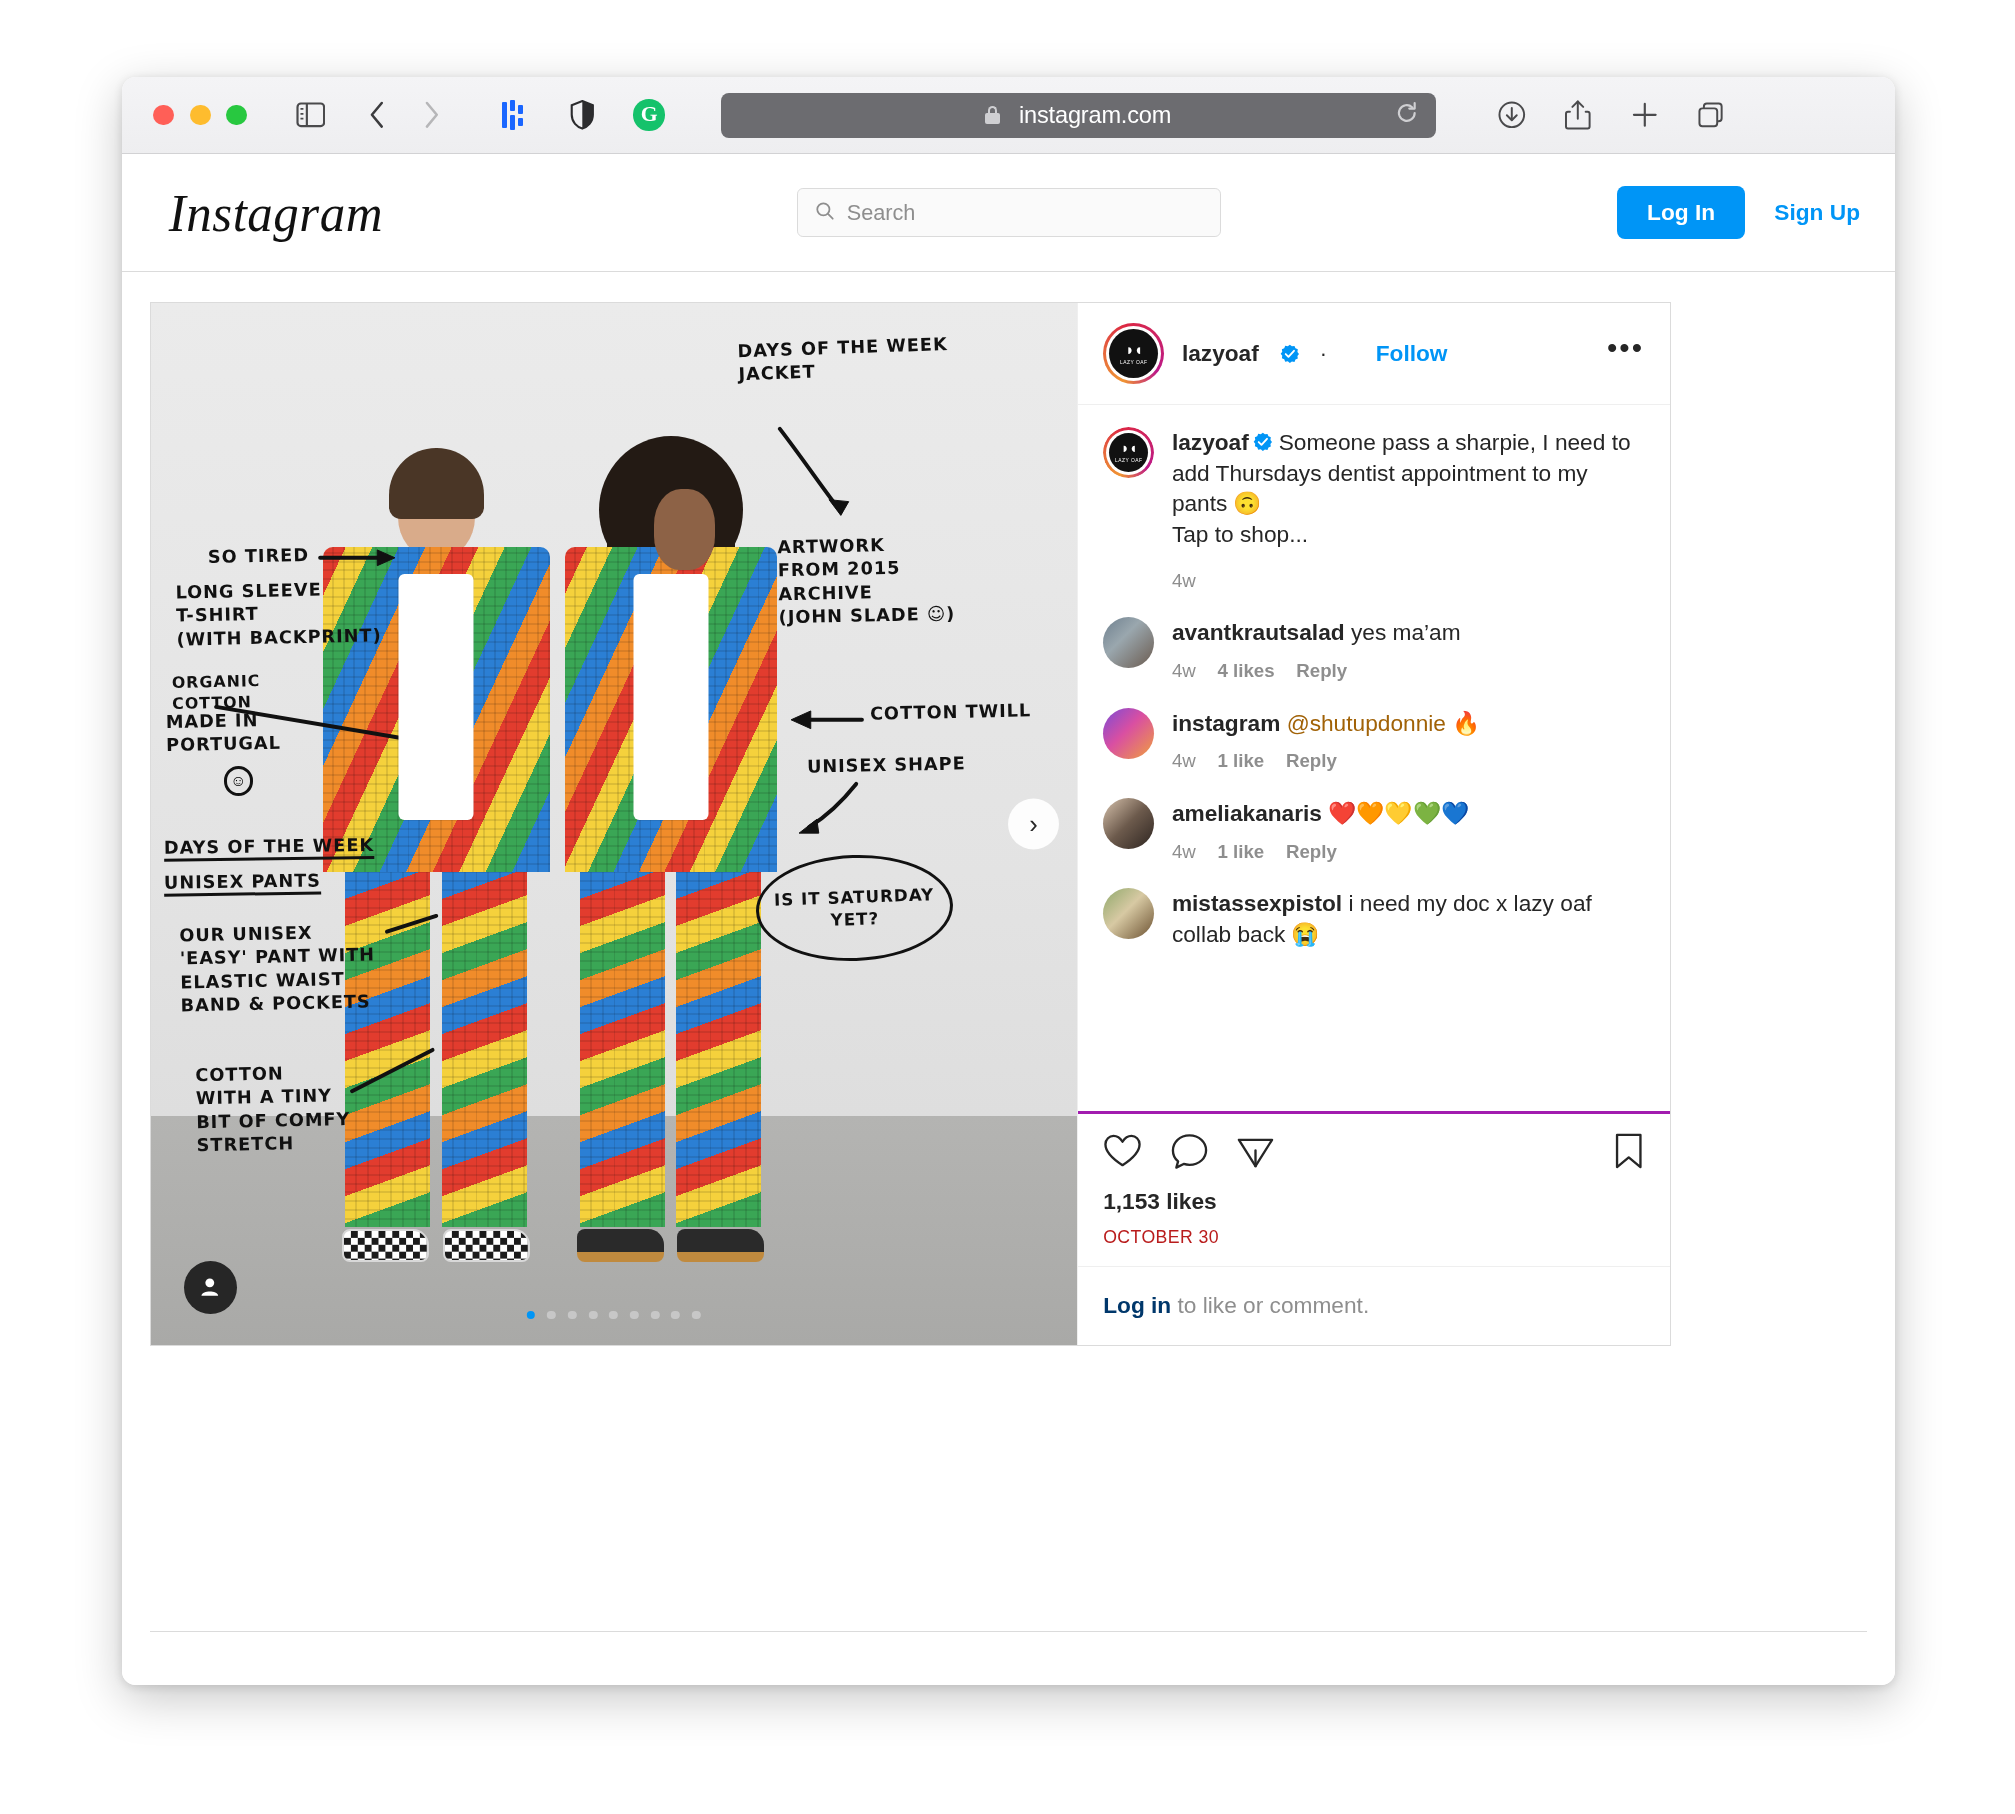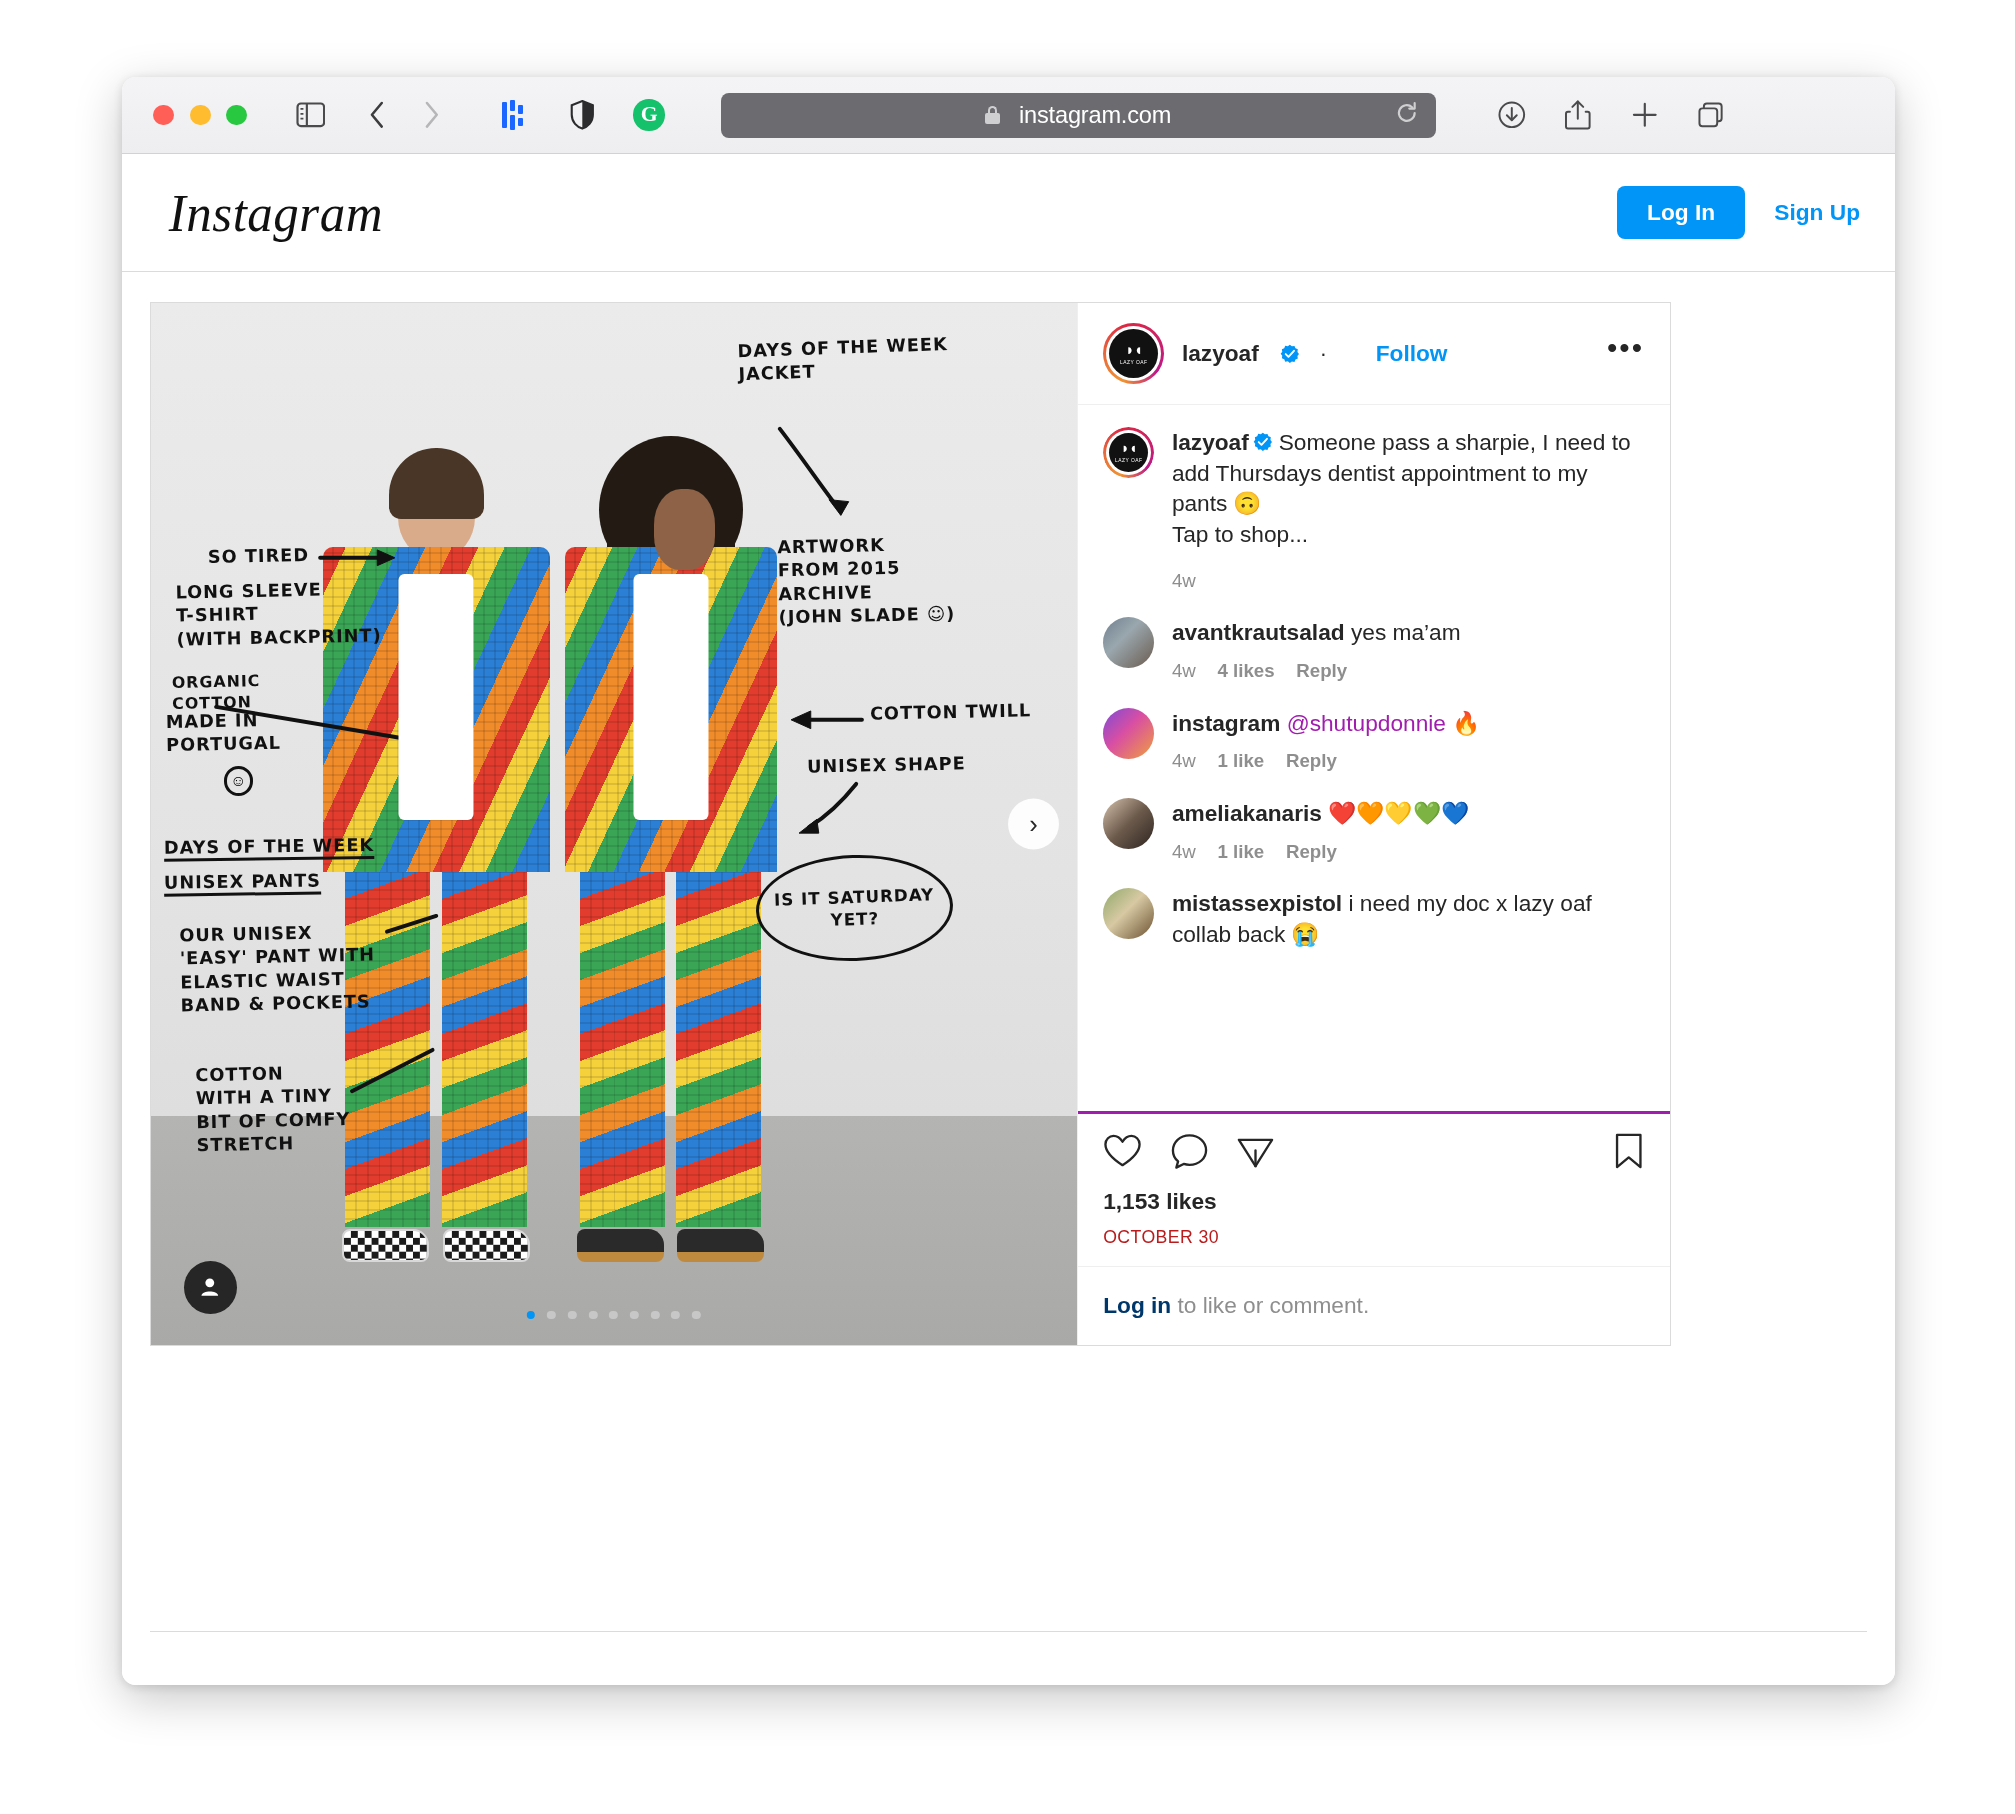--- a/index.html
+++ b/index.html
@@ -286,21 +286,21 @@
   .sep-dot { color:#262626; font-size: 21.7px; margin: 0 2px; }
   .follow { color:#0095f6; font-size:22.7px; font-weight:bold; cursor:pointer;margin-left:29px; }
   .more-dots { margin-left:auto; color:#262626; font-size: 29.6px; letter-spacing:2px; line-height:0.4; padding-bottom:11.8px; cursor:pointer; }
 
   .side-scroll { flex: 1 1 auto; overflow:hidden; padding: 21.7px 25.6px 0 25.6px; }
   .cmt { display:flex; gap: 17.7px; margin-bottom: 25.6px; }
   .cmt-av { width: 51px; height: 51px; border-radius:50%; flex: 0 0 51px; overflow:hidden; }
   .cmt-body { flex: 1 1 auto; min-width:0; }
   .cmt-text { font-size: 22.7px; line-height: 1.36; color:#262626; }
   .cmt-text .u { font-weight: bold; }
-  .cmt-text .mention { color:#a21caf; }
+  .cmt-text .mention { color:#a16207; }
   .cmt-meta { display:flex; gap: 21.7px; margin-top: 11.8px; color:#8e8e8e; font-size: 18.7px; }
   .cmt-meta .lnk { font-weight:bold; cursor:pointer; }
   .caption-time { color:#8e8e8e; font-size: 18.7px; margin-top: 19.7px; }
 
   .av1 { background: linear-gradient(135deg,#6d7f8e 0%, #9aa7ae 40%, #6a5a4e 100%); }
   .av2 { background: linear-gradient(135deg,#7b4bd6 0%, #d94fa2 45%, #f0a03c 100%); }
   .av3 { background: linear-gradient(135deg,#d8c3ad 0%, #6c5a4c 50%, #2d2420 100%); }
   .av4 { background: linear-gradient(135deg,#8ea86a 0%, #d7c9a3 45%, #6b5030 100%); }
 
   .side-actions { border-top:3px solid #a21caf; padding: 17.7px 25.6px 0 25.6px; }
@@ -422,20 +422,29 @@
             </svg>
         </div>
       </div>
     </div>
 
     <div class="ig-page">
 
       <div class="ig-nav">
         <div class="ig-logo">Instagram</div>
 
+        <div class="ig-search">
+          <span>
+            <svg width="19.7" height="19.7" viewBox="0 0 20 20">
+                <circle cx="8.5" cy="8.5" r="6.2" fill="none" stroke="#8e8e8e" stroke-width="1.8"></circle>
+                <line x1="13.2" y1="13.2" x2="18" y2="18" stroke="#8e8e8e" stroke-width="1.8" stroke-linecap="round"></line>
+              </svg>
+          </span>
+          <span class="ph">Search</span>
+        </div>
 
         <div class="ig-nav-right">
           <button class="btn-login">Log In</button>
           <button class="btn-signup">Sign Up</button>
         </div>
       </div>
 
       <div class="post">
 
         <div class="post-media">

